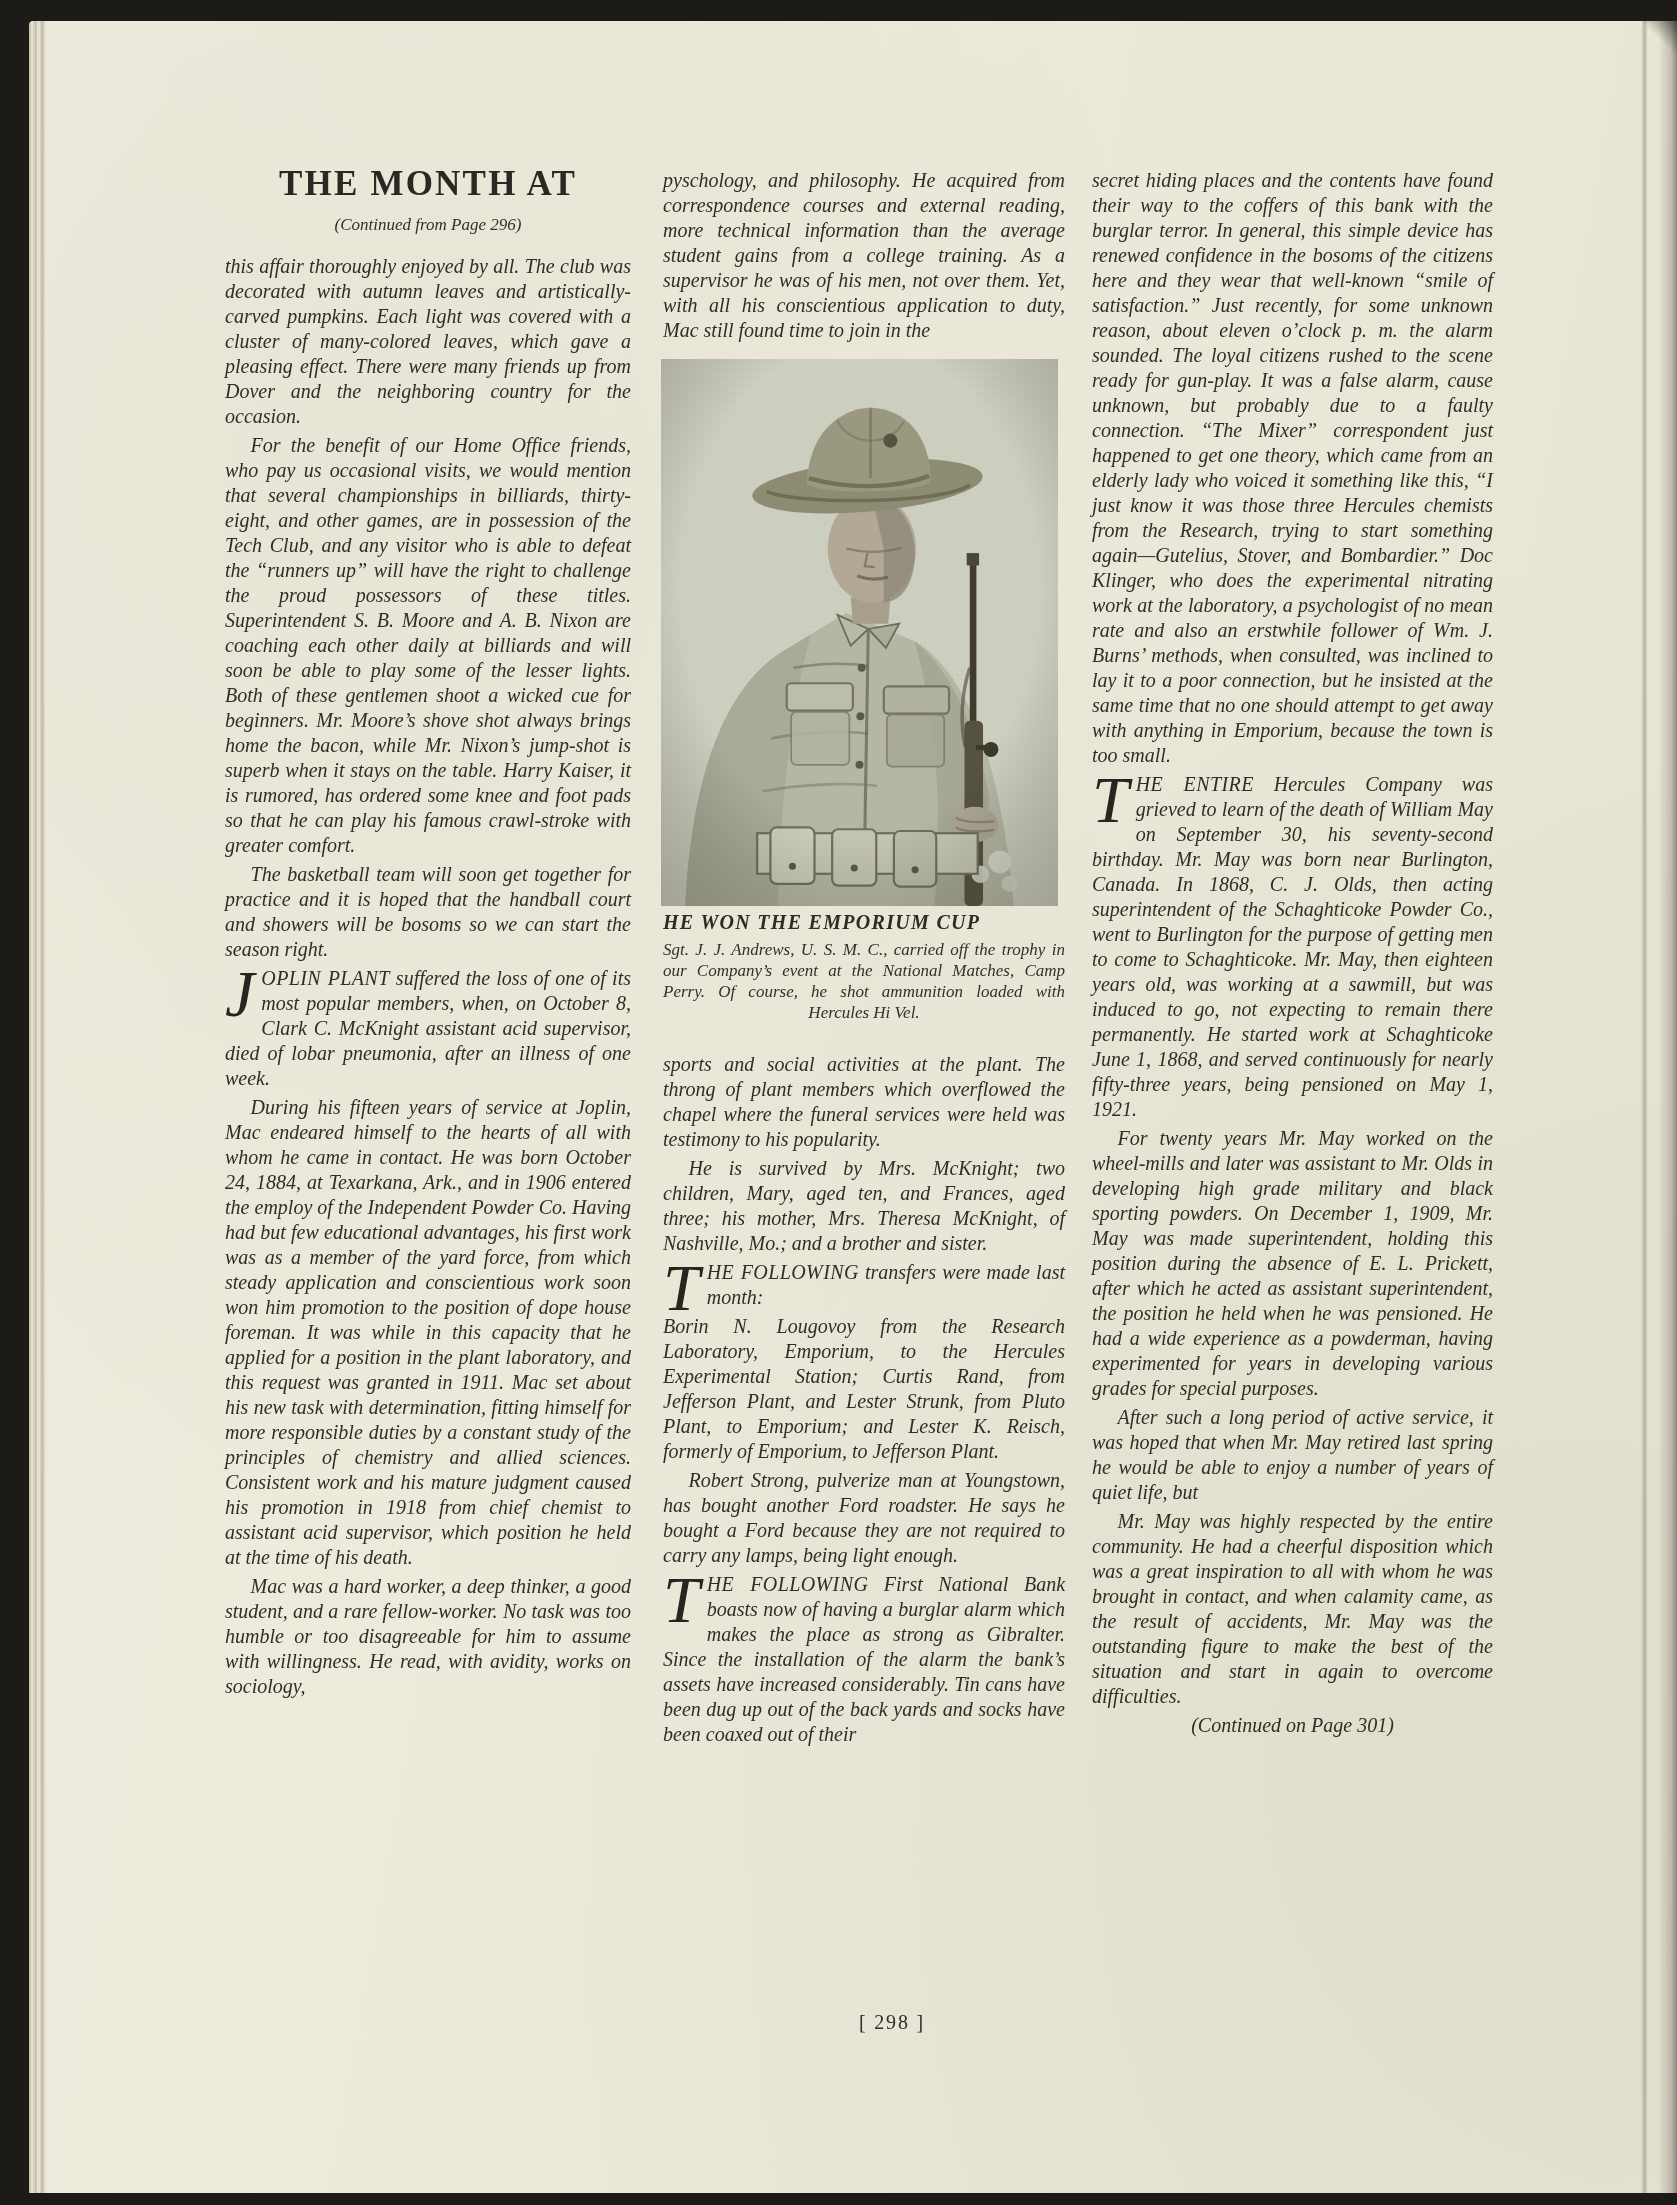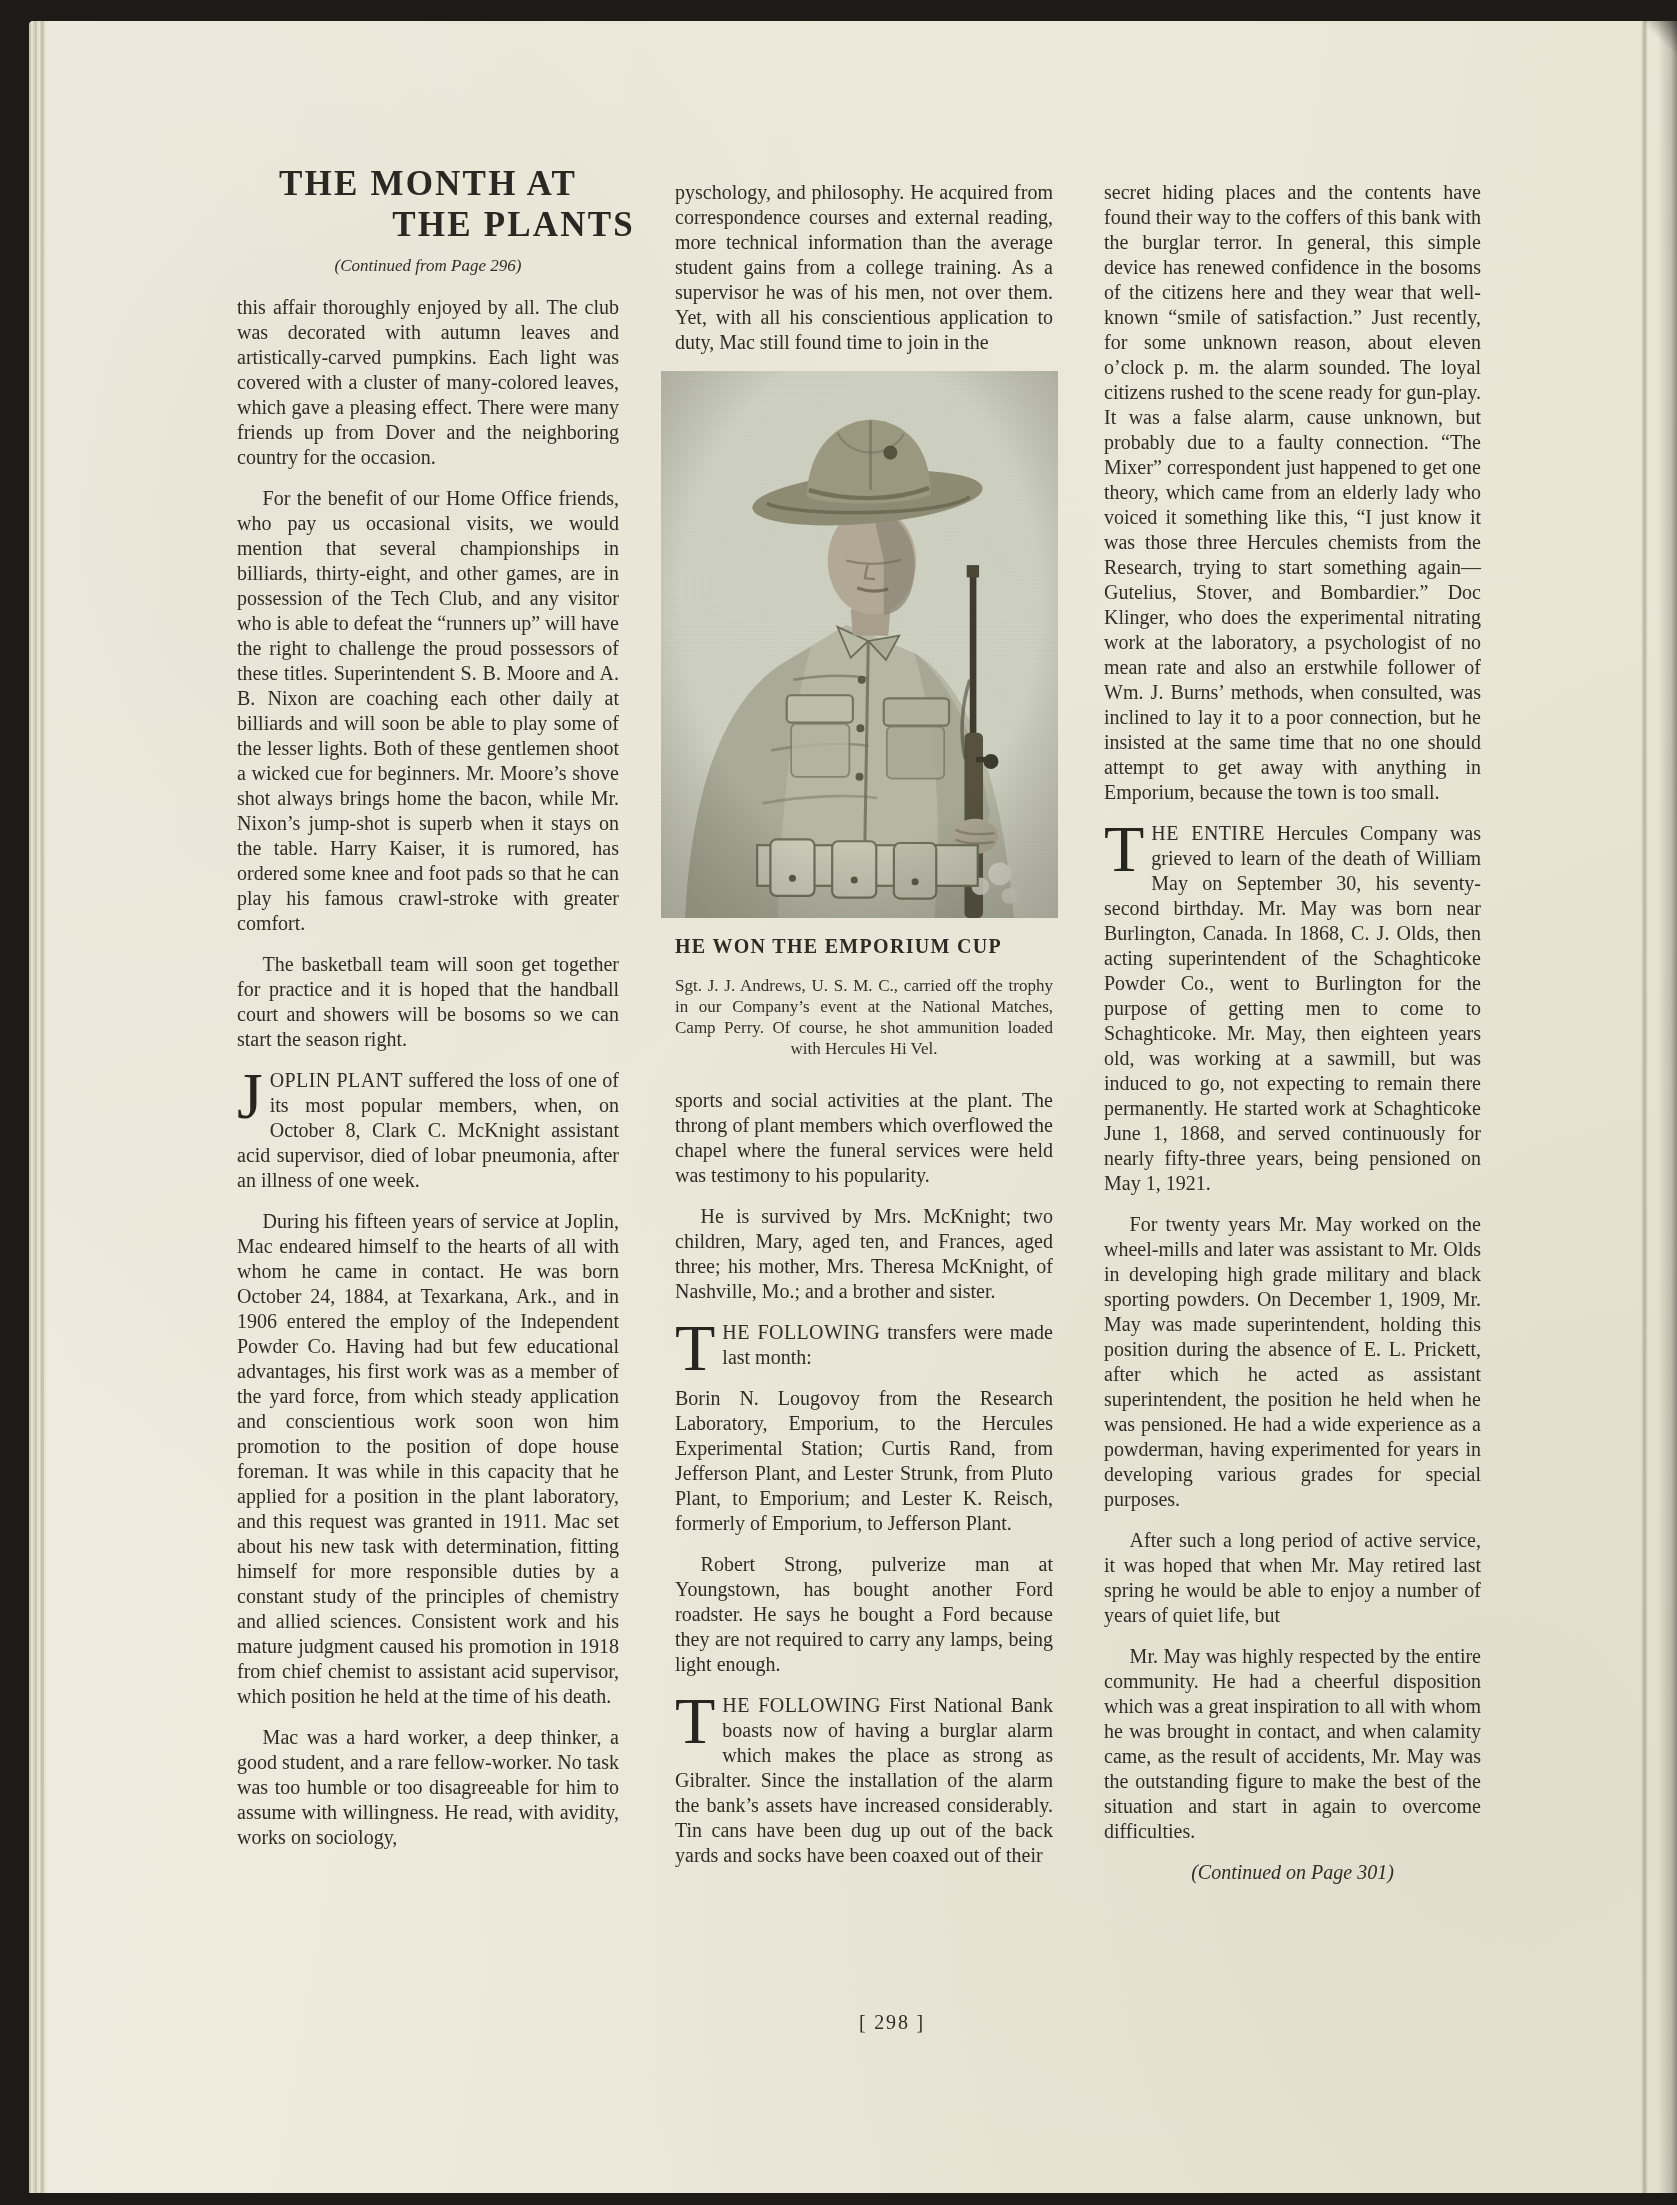--- a/index.html
+++ b/index.html
@@ -16,21 +16,21 @@
         background:repeating-linear-gradient(90deg,#c9c4b0 0 2.2px,#e6e2d1 2.2px 4.4px,#d6d1be 4.4px 6.2px);
         border-radius:4.4px 0 0 0;}
   .crease{position:absolute;top:0;bottom:0;left:1612px;width:7px;
         background:linear-gradient(90deg,rgba(110,104,84,0) 0%,rgba(104,98,78,0.38) 50%,rgba(110,104,84,0) 100%);}
   .right-shadow{position:absolute;top:0;bottom:0;right:0;width:20px;
         background:linear-gradient(90deg,rgba(60,56,44,0) 0%,rgba(60,56,44,0.22) 65%,rgba(34,32,25,0.5) 100%);}
   .corner-wedge{position:absolute;top:0;right:0;width:40px;height:66px;
         background:linear-gradient(225deg,#1c1b17 0%,rgba(28,27,23,0) 55%);}
   
   .col{position:absolute;color:#302d26;}
-  .col p{margin:16px;font-size:20px;line-height:25px;text-align:justify;}
+  .col p{margin:4px;font-size:20px;line-height:25px;text-align:justify;font-style:italic;}
   p.ind{text-indent:25.6px;}
   .sect{margin-top:42px;}
   .dropcap{float:left;font-size:66px;line-height:49px;margin:2.6px 7px 0 0;color:#27251f;}
   .lead{letter-spacing:0.4px;}
   .title-l1{font-size:35px;line-height:41px;font-weight:bold;letter-spacing:2.2px;color:#2a2822;text-align:center;}
   .title-l2{font-size:35px;line-height:41px;font-weight:bold;letter-spacing:2.2px;color:#2a2822;text-align:right;}
   .subtitle{font-style:italic;font-size:17px;line-height:29px;text-align:center;margin-top:6.2px;color:#322f28;}
   .first-body{margin-top:15px !important;}
   
   .photo{width:397px;height:547px;margin:16px 0 0 1.8px;background:#c9cbbc;
@@ -49,21 +49,20 @@
 </head>
 <body>
 
 <div class="scan">
   <div class="page">
     <div class="edge-stack"></div>
     <div class="crease"></div>
 
     <div class="col" style="left:192px;top:142px;width:414px;">
       <div class="title-l1">THE MONTH AT</div>
-      <div class="title-l2">THE PLANTS</div>
       <div class="subtitle">(Continued from Page 296)</div>
       <p class="first-body">this affair thoroughly enjoyed by all. The club was decorated with autumn leaves and artistically-carved pumpkins. Each light was covered with a cluster of many-colored leaves, which gave a pleasing effect. There were many friends up from Dover and the neighboring country for the occasion.</p>
       <p class="ind">For the benefit of our Home Office friends, who pay us occasional visits, we would mention that several championships in billiards, thirty-eight, and other games, are in possession of the Tech Club, and any visitor who is able to defeat the “runners up” will have the right to challenge the proud possessors of these titles. Superintendent S. B. Moore and A. B. Nixon are coaching each other daily at billiards and will soon be able to play some of the lesser lights. Both of these gentlemen shoot a wicked cue for beginners. Mr. Moore’s shove shot always brings home the bacon, while Mr. Nixon’s jump-shot is superb when it stays on the table. Harry Kaiser, it is rumored, has ordered some knee and foot pads so that he can play his famous crawl-stroke with greater comfort.</p>
       <p class="ind">The basketball team will soon get together for practice and it is hoped that the handball court and showers will be bosoms so we can start the season right.</p>
       <p class="sect"><span class="dropcap">J</span><span class="lead">OPLIN PLANT</span><span> suffered the loss of one of its most popular members, when, on October 8, Clark C. McKnight assistant acid supervisor, died of lobar pneumonia, after an illness of one week.</span></p>
       <p class="ind">During his fifteen years of service at Joplin, Mac endeared himself to the hearts of all with whom he came in contact. He was born October 24, 1884, at Texarkana, Ark., and in 1906 entered the employ of the Independent Powder Co. Having had but few educational advantages, his first work was as a member of the yard force, from which steady application and conscientious work soon won him promotion to the position of dope house foreman. It was while in this capacity that he applied for a position in the plant laboratory, and this request was granted in 1911. Mac set about his new task with determination, fitting himself for more responsible duties by a constant study of the principles of chemistry and allied sciences. Consistent work and his mature judgment caused his promotion in 1918 from chief chemist to assistant acid supervisor, which position he held at the time of his death.</p>
       <p class="ind">Mac was a hard worker, a deep thinker, a good student, and a rare fellow-worker. No task was too humble or too disagreeable for him to assume with willingness. He read, with avidity, works on sociology,</p>
     </div>
 
     <div class="col" style="left:630px;top:143px;width:410px;">

